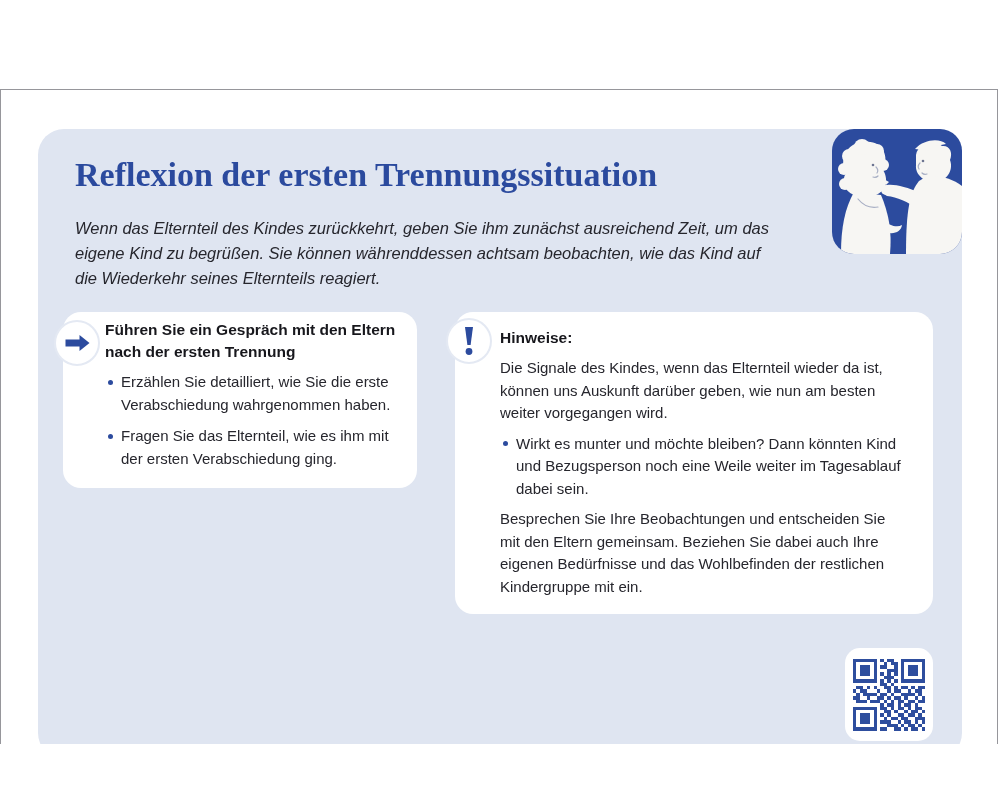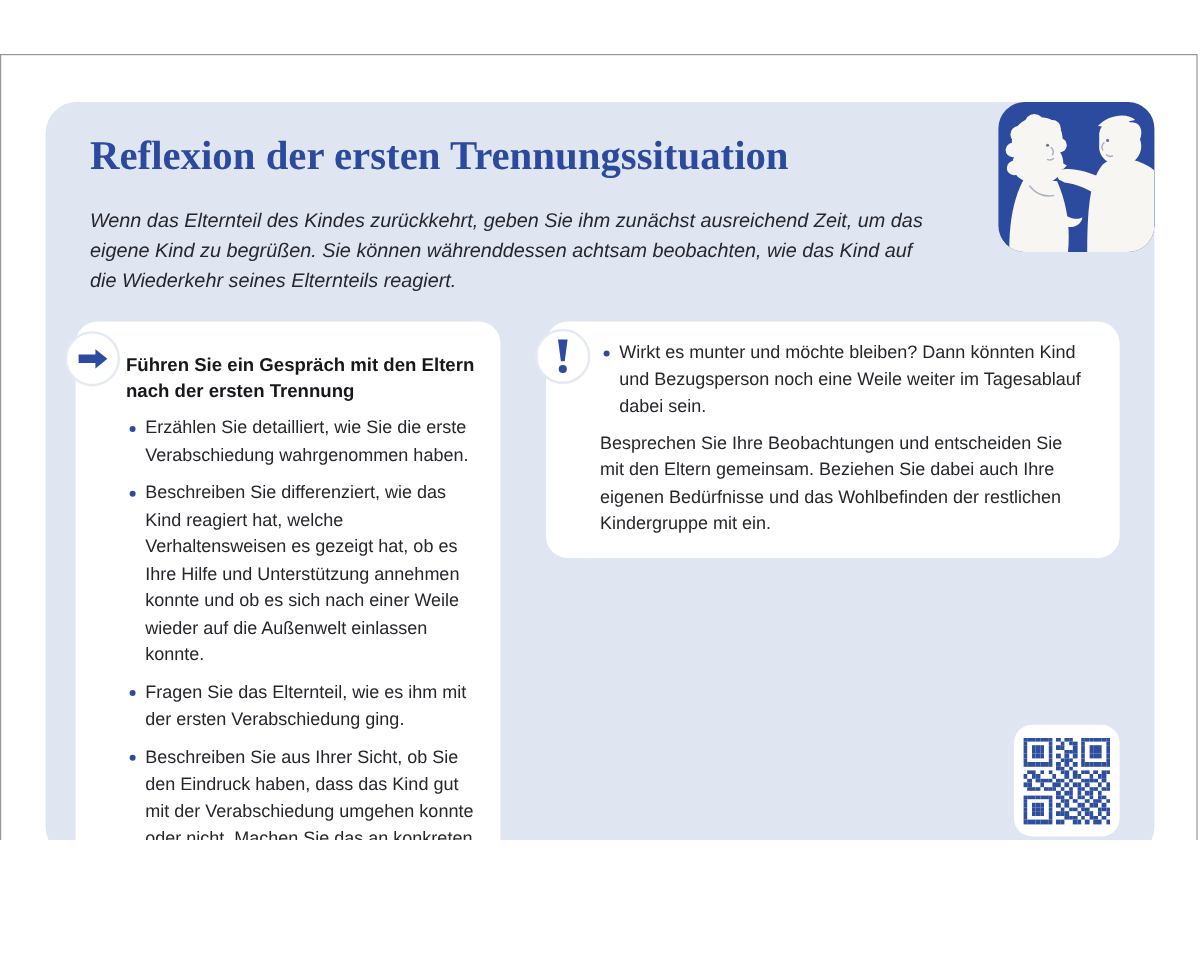--- a/index.html
+++ b/index.html
@@ -1,31 +1,31 @@
 <!DOCTYPE html>
 <html><head>
 <meta charset="utf-8">
 <style>
   html,body{margin:0;padding:0;background:#fff;}
   .page{position:relative;width:1000px;height:700px;background:#ffffff;overflow:hidden;
-        font-family:"Liberation Sans","DejaVu Sans",sans-serif;}
+        font-family:"Liberation Sans","DejaVu Sans",sans-serif;margin-top:44px;}
   .frame{position:absolute;left:0;top:45px;width:998px;height:701px;
          border:1px solid #96969b;background:#ffffff;box-sizing:border-box;}
   .panel{position:absolute;left:38px;top:85px;width:924px;height:630px;
          background:#dfe5f1;border-radius:26px;}
   .title{position:absolute;left:75px;top:112px;width:780px;
          font-family:"Liberation Serif","DejaVu Serif",serif;font-weight:700;
          font-size:34px;color:#2b4a9e;}
   .intro{position:absolute;left:75px;top:172px;width:700px;
          font-size:16.5px;line-height:25px;color:#26262d;font-style:italic;}
   .illu{position:absolute;left:832px;top:85px;width:130px;height:125px;
         border-radius:22px;background:#2c4b9e;overflow:hidden;}
   .illu svg{display:block;}
   .card{position:absolute;background:#ffffff;border-radius:18px;box-sizing:border-box;}
-  .card-left{left:63px;top:268px;width:354px;padding:26px 12px 18px 42px;}
+  .card-left{left:63px;top:268px;width:354px;padding:7px 12px 18px 42px;}
   .card-right{left:455px;top:268px;width:478px;padding:15px 26px 16px 45px;}
   .badge{position:absolute;width:46px;height:46px;border-radius:50%;background:#ffffff;
          border:2px solid #e4e9f3;box-sizing:border-box;
          display:flex;align-items:center;justify-content:center;}
   .badge-left{left:-9px;top:8px;}
   .badge-right{left:-9px;top:6px;}
   .card h3{margin:0 0 8px 0;font-size:15.5px;line-height:22px;font-weight:700;color:#17171c;}
   .card-left h3{width:292px;}
   .card p{margin:0 0 8px 0;font-size:15px;line-height:22.5px;color:#26262d;}
   .card p:last-child{margin-bottom:0;}
@@ -98,33 +98,33 @@
 
   <div class="card card-left">
     <div class="badge badge-left">
       <svg width="27" height="18" viewBox="0 0 27 18">
         <path d="M1.5 5.5 h14 V1 l10 8 -10 8 v-4.5 h-14 z" fill="#2c4b9e"></path>
       </svg>
     </div>
     <h3>Führen Sie ein Gespräch mit den Eltern nach der ersten Trennung</h3>
     <ul>
       <li>Erzählen Sie detailliert, wie Sie die erste Verabschiedung wahrgenommen haben.</li>
-      <li>Beschreiben Sie differenziert, wie das Kind reagiert hat, welche Verhaltensweisen es gezeigt hat, ob es Ihre Hilfe und Unterstützung annehmen konnte und ob es sich nach einer Weile wieder auf die Außenwelt einlassen konnte.</li>
       <li>Fragen Sie das Elternteil, wie es ihm mit der ersten Verabschiedung ging.</li>
-      <li>Beschreiben Sie aus Ihrer Sicht, ob Sie den Eindruck haben, dass das Kind gut mit der Verabschiedung umgehen konnte oder nicht. Machen Sie das an konkreten Beobachtungen fest.</li>
     </ul>
   </div>
 
   <div class="card card-right">
     <div class="badge badge-right">
       <svg width="12" height="30" viewBox="0 0 12 30">
         <path d="M2 1 h8 l-2.4 18 h-3.2 z" fill="#2c4b9e"></path>
         <circle cx="6" cy="25.5" r="3.4" fill="#2c4b9e"></circle>
       </svg>
     </div>
+    <h3>Hinweise:</h3>
+    <p>Die Signale des Kindes, wenn das Elternteil wieder da ist, können uns Auskunft darüber geben, wie nun am besten weiter vorgegangen wird.</p>
     <ul>
       <li style="margin-bottom:8px;">Wirkt es munter und möchte bleiben? Dann könnten Kind und Bezugsperson noch eine Weile weiter im Tagesablauf dabei sein.</li>
     </ul>
     <p style="margin-bottom:0;">Besprechen Sie Ihre Beobachtungen und entscheiden Sie mit den Eltern gemeinsam. Beziehen Sie dabei auch Ihre eigenen Bedürfnisse und das Wohlbefinden der restlichen Kindergruppe mit ein.</p>
   </div>
 
 
   <div class="qr-box">
     <div class="qr-grid">
         <div class="qm"></div>

